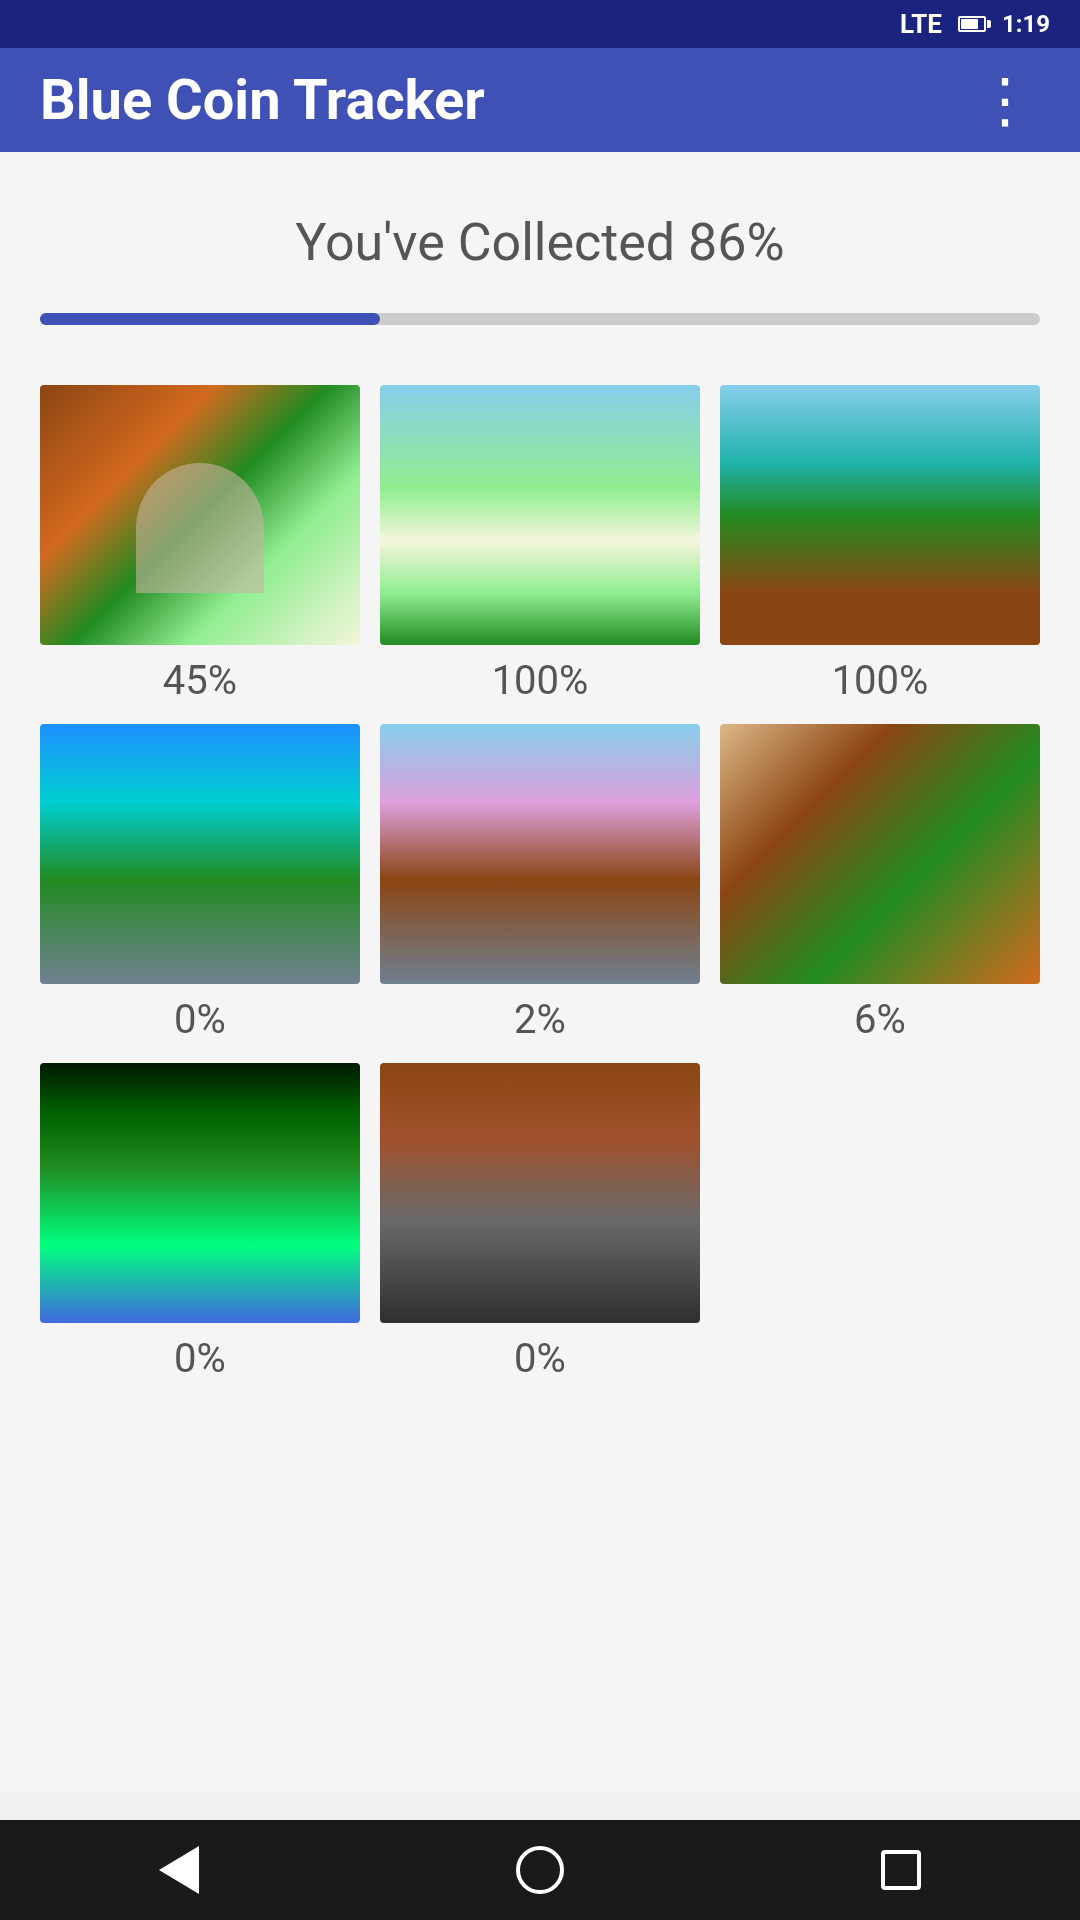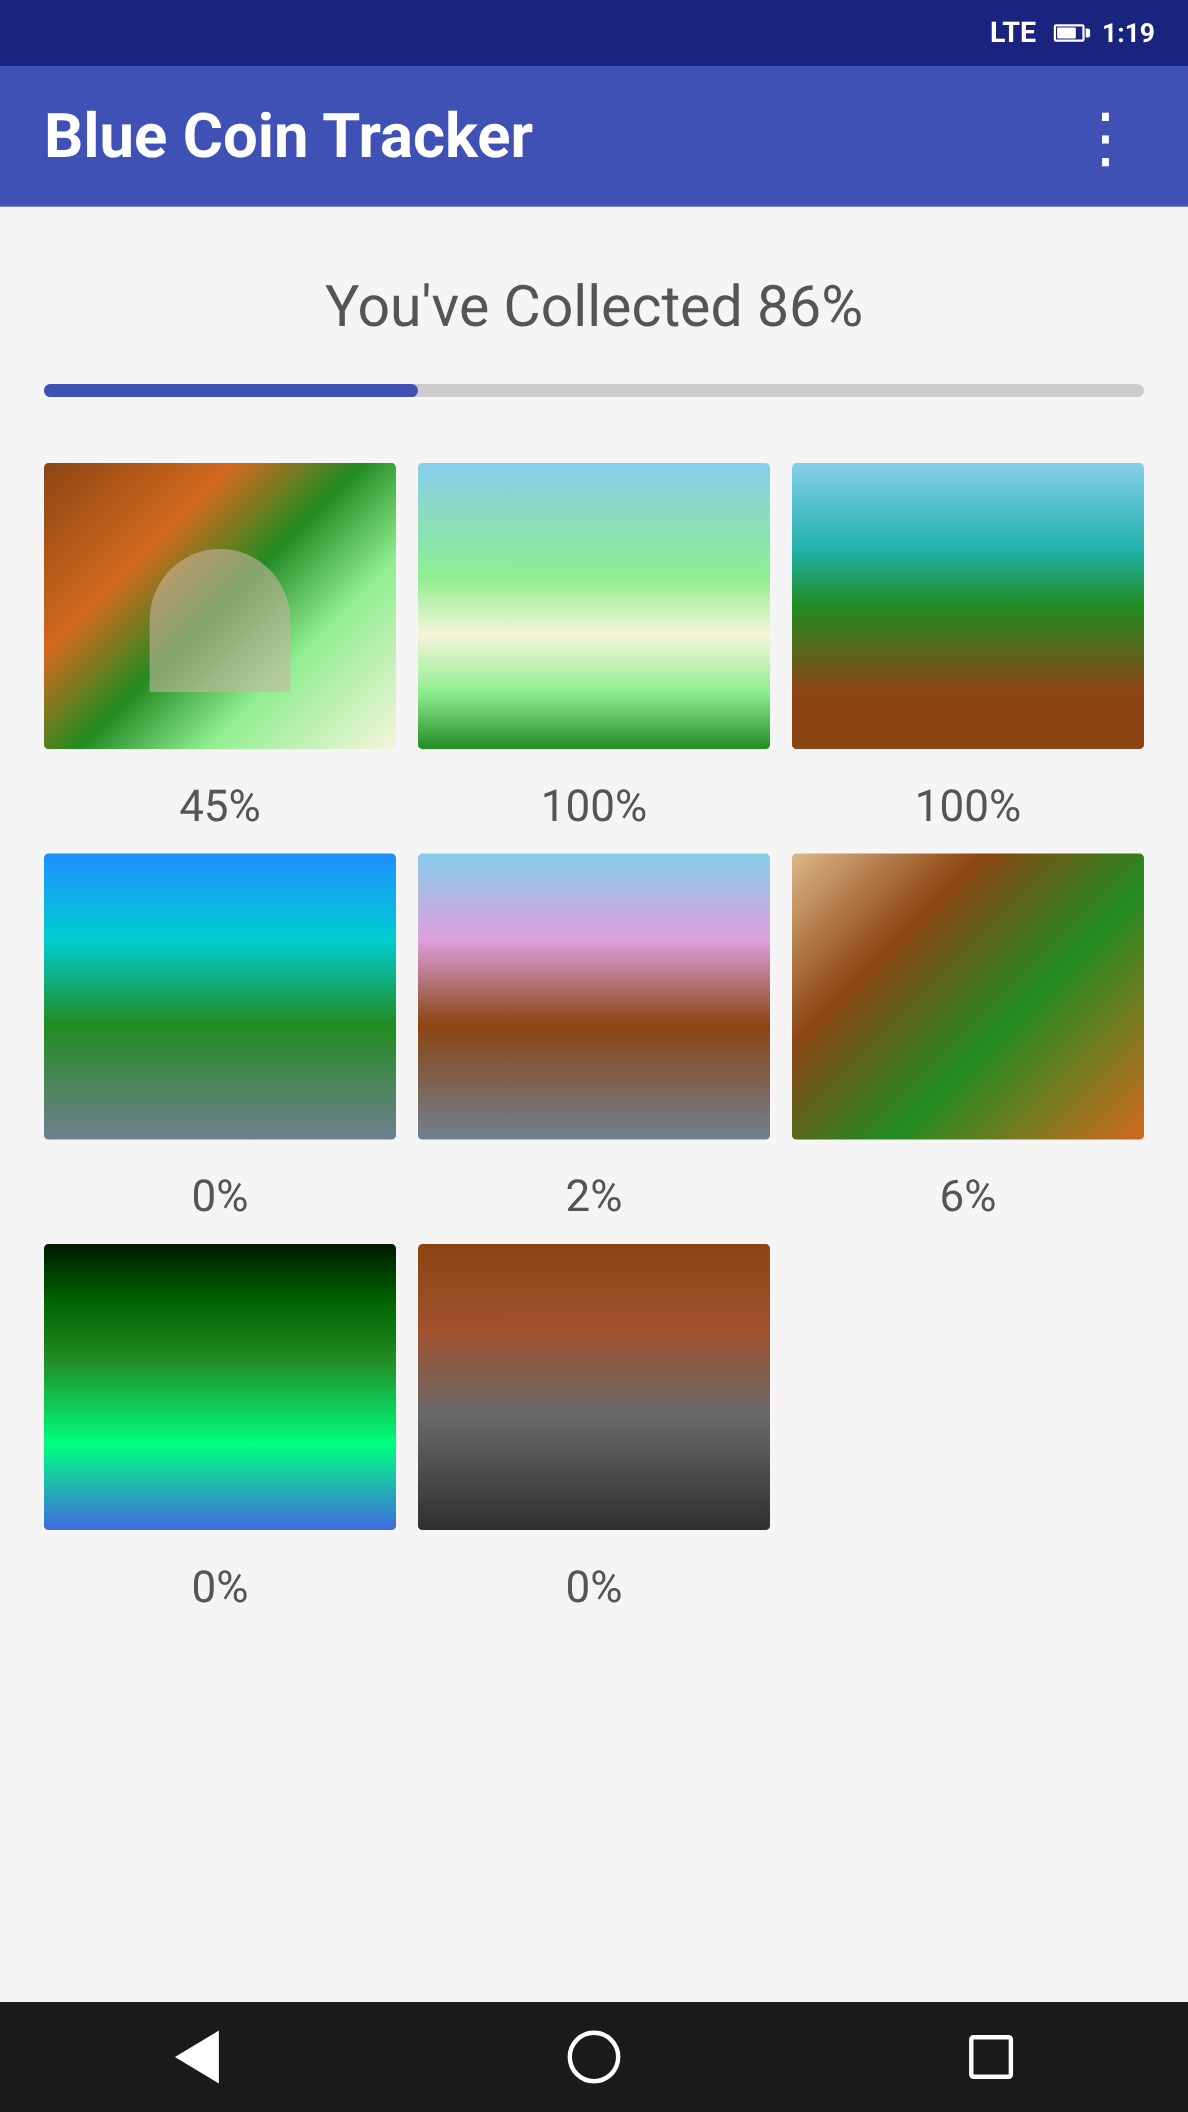--- a/index.html
+++ b/index.html
@@ -13,21 +13,21 @@
       height: 1920px;
       background-color: #f0f0f0;
       font-family: 'Roboto', Arial, sans-serif;
       overflow: hidden;
       position: relative;
     }
 
     
     .status-bar {
       width: 100%;
-      height: 60px;
+      height: 48px;
       background-color: #1a237e;
       display: flex;
       align-items: center;
       justify-content: flex-end;
       padding: 0 30px;
       gap: 20px;
     }
 
     .status-bar-text {
       color: white;
@@ -37,21 +37,21 @@
 
     .status-bar-icons {
       display: flex;
       align-items: center;
       gap: 16px;
     }
 
     
     .app-bar {
       width: 100%;
-      height: 128px;
+      height: 104px;
       background-color: #3f51b5;
       display: flex;
       align-items: center;
       justify-content: space-between;
       padding: 0 40px;
     }
 
     .app-title {
       color: white;
       font-size: 56px;
@@ -114,21 +114,21 @@
     .grid-image {
       width: 100%;
       height: 260px;
       border-radius: 4px;
       overflow: hidden;
     }
 
     .grid-percentage {
       font-size: 40px;
       color: #555;
-      margin-top: 28px;
+      margin-top: 12px;
     }
 
     
     .img-1 {
       background: linear-gradient(135deg, #8B4513 0%, #D2691E 30%, #228B22 50%, #90EE90 70%, #F5F5DC 100%);
       position: relative;
     }
     .img-1::after {
       content: '';
       position: absolute;

